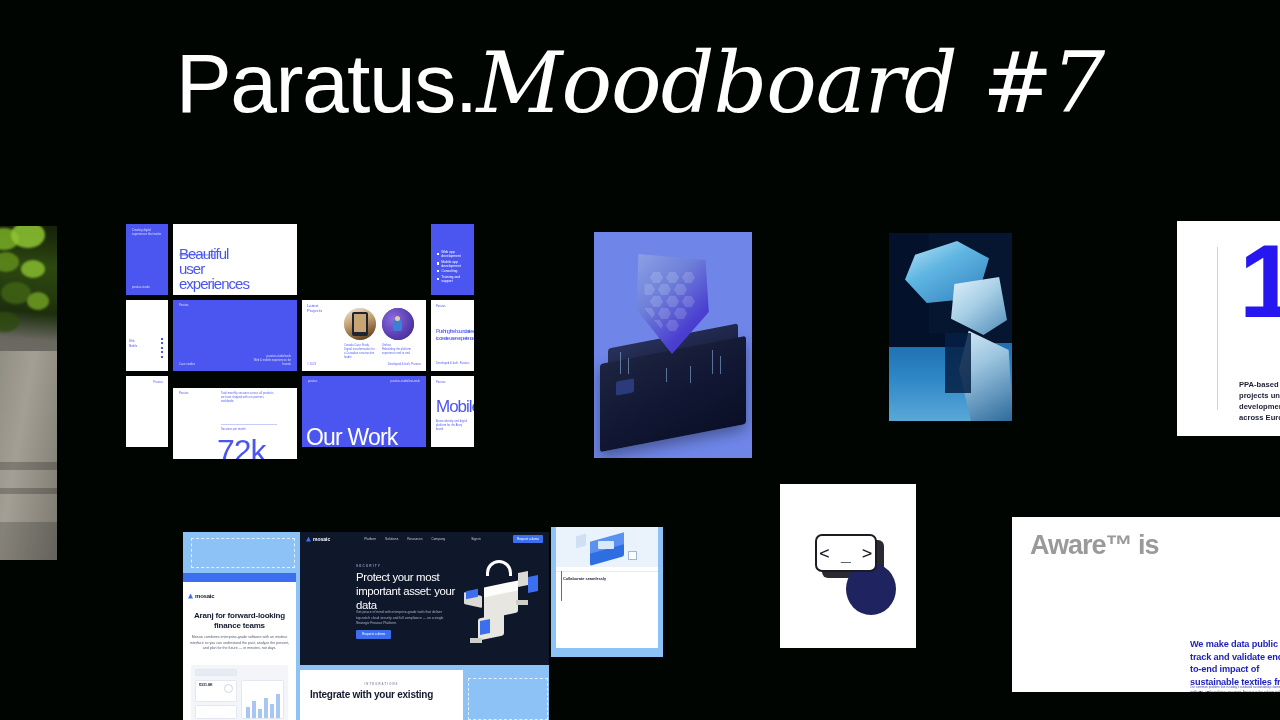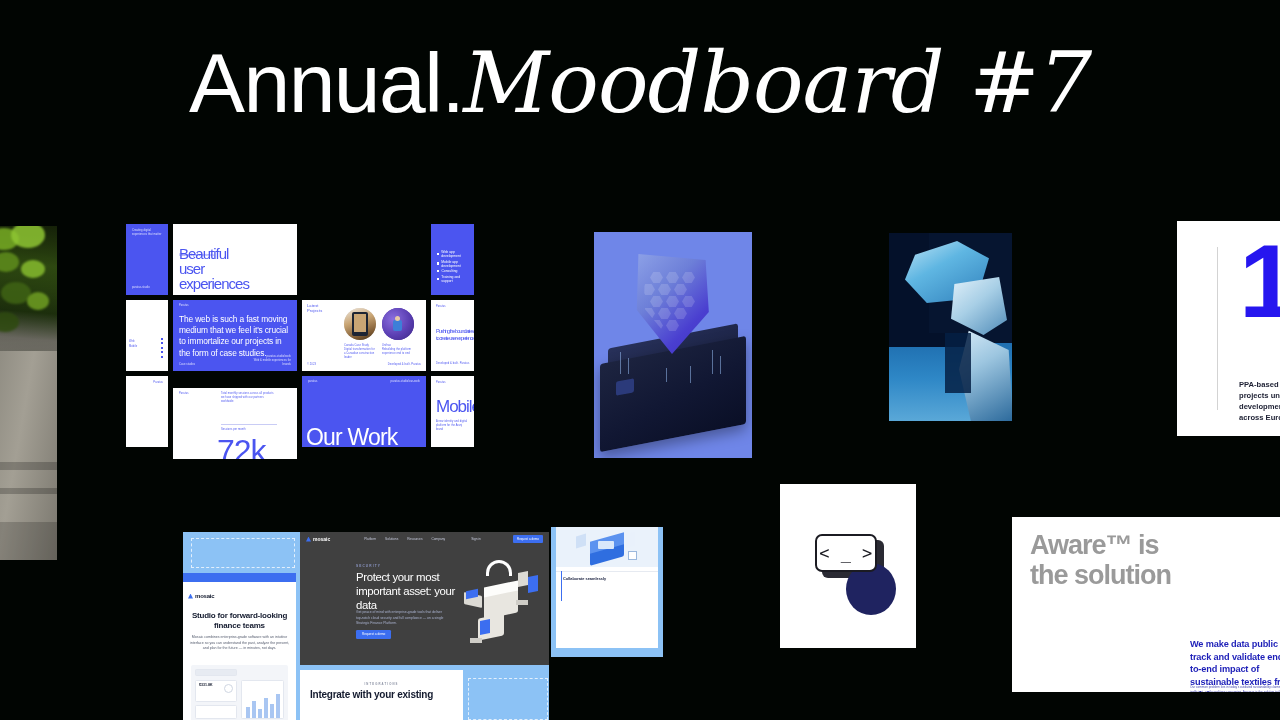--- a/index.html
+++ b/index.html
@@ -97,21 +97,21 @@
     clip-path:polygon(50% 0%,100% 100%,0% 100%); }
   #mosaic .logo .mt { font-size:6px; color:#131a2e; font-weight:700; letter-spacing:-.2px; }
   #mosaic .h1a { position:absolute; left:4px; top:38px; width:105px; text-align:center;
     font-size:8px; line-height:1.2; color:#131a2e; font-weight:700; letter-spacing:-.2px; }
   #mosaic .p1a { position:absolute; left:6px; top:62px; width:101px; text-align:center;
     font-size:3.6px; line-height:1.55; color:#555c6e; }
   #mosaic .dash { position:absolute; left:8px; top:92px; width:97px; height:56px;
     background:#f3f5f9; border-radius:2px; }
   #mosaic .dcard { position:absolute; background:#fff; border:.4px solid #e3e7ef; border-radius:1.5px; }
   #mosaic .bar { position:absolute; bottom:0; background:#a9c6f2; }
-  #mosaic .panelB { position:absolute; left:117px; top:0px; width:249px; height:133px; background:#404040; }
+  #mosaic .panelB { position:absolute; left:117px; top:0px; width:249px; height:133px; background:#0f172a; }
   #mosaic .nav { position:absolute; left:0; top:0; width:100%; height:14px; display:flex;
     align-items:center; padding:0 6px; }
   #mosaic .nav .nl { font-size:3.2px; color:#c6cbdd; margin-left:9px; }
   #mosaic .nav .nbtn { font-size:3px; color:#fff; background:#3c6ef0; padding:1.6px 4px; border-radius:1px; margin-left:auto; }
   #mosaic .kicker { position:absolute; left:56px; top:32px; font-size:3.2px; color:#8b96c4;
     letter-spacing:1.1px; font-weight:700; }
   #mosaic .h1b { position:absolute; left:56px; top:39px; width:105px; font-size:11.4px;
     line-height:1.22; color:#fff; font-weight:400; letter-spacing:-.35px; }
   #mosaic .p1b { position:absolute; left:56px; top:78px; width:92px; font-size:3.4px;
     line-height:1.65; color:#aab3d0; }
@@ -160,21 +160,21 @@
   #aware .fine { position:absolute; left:178px; top:168px; width:100px;
     font-size:3.1px; line-height:1.6; color:#4a4cb0; }
   #aware .cta { position:absolute; left:178px; top:192px; background:#1d1fb8; color:#fff;
     font-size:3.6px; font-weight:700; letter-spacing:.5px; padding:4px 12px; border-radius:10px; }
 </style>
 </head>
 <body>
 
 <div id="header">
   <div id="title">
-    <span class="t-sans">Annual.</span><span class="t-serif">Moodboard #7</span>
+    <span class="t-sans">Paratus.</span><span class="t-serif">Moodboard #7</span>
   </div>
 </div>
 
 <div class="tile" id="photo-left">
   <div class="leaf" style="left:-6px;top:2px;width:30px;height:22px;"></div>
   <div class="leaf" style="left:16px;top:-4px;width:34px;height:26px;background:#8fc633;"></div>
   <div class="leaf" style="left:-2px;top:26px;width:26px;height:20px;background:#5f8d1c;"></div>
   <div class="leaf" style="left:26px;top:34px;width:24px;height:18px;background:#86bb2e;"></div>
   <div class="leaf" style="left:6px;top:56px;width:30px;height:22px;background:#3f6314;"></div>
   <div class="leaf" style="left:32px;top:66px;width:22px;height:18px;background:#6f9e22;"></div>
@@ -233,21 +233,20 @@
         <div class="bx" style="width:2px;height:2px;border:.4px solid #4b55f0;margin-bottom:2.4px;"></div>
         <div class="bx" style="width:2px;height:2px;border:.4px solid #4b55f0;margin-bottom:2.4px;"></div>
         <div class="bx" style="width:2px;height:2px;border:.4px solid #4b55f0;"></div>
       </div>
     </div>
   </div>
 
   <div class="gcell gc-blue" style="left:47px;top:76px;width:124px;height:71px;">
     <div class="gc-pad">
       <div class="micro micro-w" style="position:absolute;left:6px;top:4px;">Paratus</div>
-      <div class="quote-w" style="position:absolute;left:6px;top:14px;width:110px;">The web is such a fast moving medium that we feel it's crucial to immortalize our projects in the form of case studies.</div>
       <div class="micro micro-w" style="position:absolute;left:6px;bottom:4px;">Case studies</div>
       <div class="micro micro-w" style="position:absolute;right:6px;bottom:4px;width:44px;text-align:right;">paratus.studio/work<br>Web &amp; mobile experiences for brands</div>
     </div>
   </div>
 
   <div class="gcell" style="left:176px;top:76px;width:124px;height:71px;">
     <div class="gc-pad">
       <div class="micro" style="position:absolute;left:5px;top:4px;font-size:4px;line-height:1.15;">Latest<br>Projects</div>
       <div style="position:absolute;left:42px;top:8px;width:32px;height:32px;border-radius:50%;overflow:hidden;background:#d9d4cd;">
         <div style="position:absolute;inset:0;background:linear-gradient(160deg,#efe9e2 0%,#c9a574 40%,#7d5a33 78%,#3b2a16 100%);"></div>
@@ -360,21 +359,21 @@
   <div class="dashed" style="left:285px;top:146px;width:80px;height:42px;"></div>
 
   <div class="panelA">
     <div class="banner">
       <span>Build a more agile financial plan for 2023. Access now</span>
     </div>
     <div class="logo">
       <span class="mk"></span>
       <span class="mt">mosaic</span>
     </div>
-    <div class="h1a">Studio for forward-looking finance teams</div>
+    <div class="h1a">Aranj for forward-looking finance teams</div>
     <div class="p1a">Mosaic combines enterprise-grade software with an intuitive interface so you can understand the past, analyze the present, and plan for the future — in minutes, not days.</div>
     <div class="dash">
       <div class="dcard" style="left:4px;top:4px;width:42px;height:7px;background:#e7ebf2;"></div>
       <div class="dcard" style="left:4px;top:15px;width:42px;height:22px;">
         <div style="font-size:3.6px;color:#131a2e;font-weight:700;padding:2px 3px;">$331.8K</div>
         <div style="position:absolute;right:3px;top:3px;width:9px;height:9px;border:.6px solid #cfd6e2;border-radius:50%;"></div>
       </div>
       <div class="dcard" style="left:4px;top:40px;width:42px;height:14px;"></div>
       <div class="dcard" style="left:50px;top:15px;width:43px;height:39px;">
         <div class="bar" style="left:4px;width:4px;height:11px;"></div>
@@ -449,18 +448,17 @@
   <div class="shadowbox"></div>
   <div class="dot"></div>
   <div class="box">
     <span class="glyph">&lt; _ &gt;</span>
   </div>
 </div>
 
 <div class="tile" id="aware">
   <h2>
     <span>Aware™ is</span><br>
-    <span>the solution</span>
   </h2>
   <div class="body">We make data public to track and validate end-to-end impact of sustainable textiles from origin to consumers.</div>
   <div class="fine">Our common problem lies in today's outdated sustainability claims: inefficient, costly and time consuming. Aware™ is the solution to this new era – The universal for minimizing our collective impact.</div>
   <div class="cta">REQUEST A 30 MINUTE CALL</div>
 </div>
 
 </body></html>

